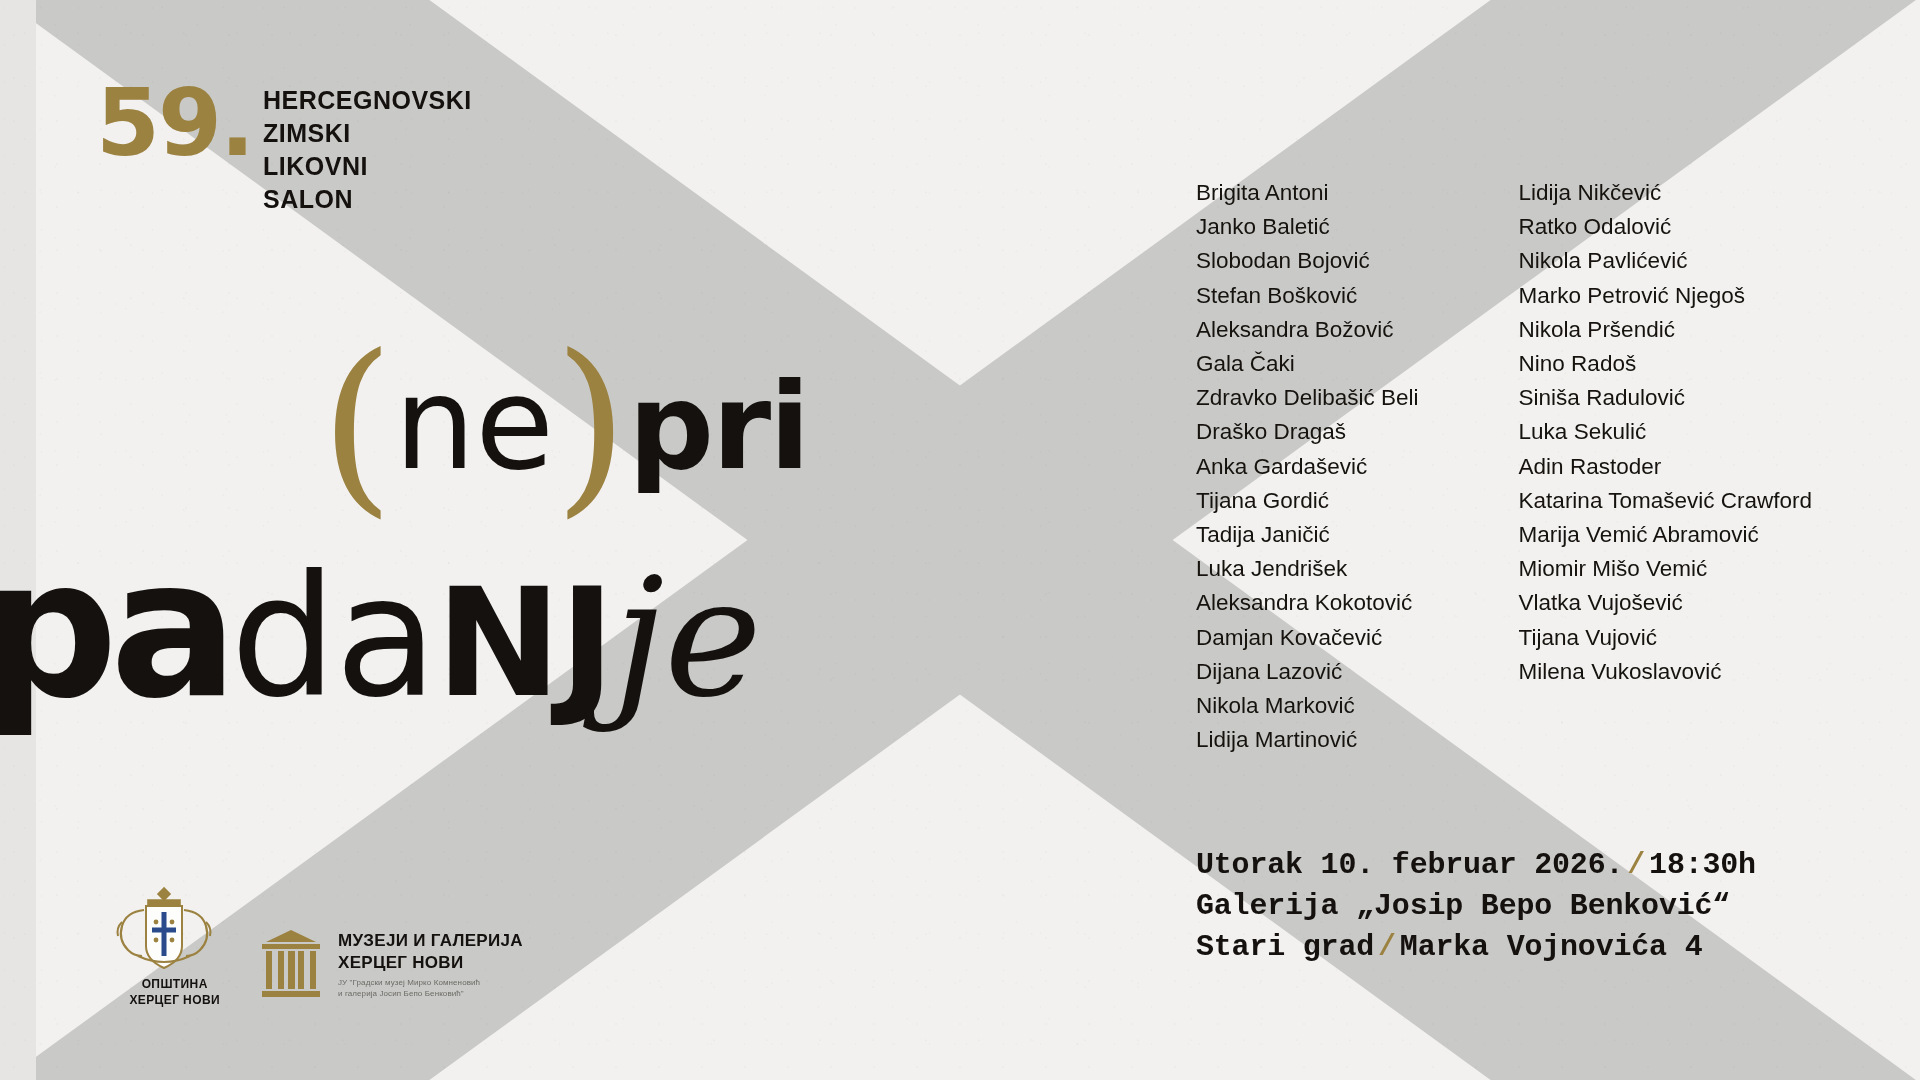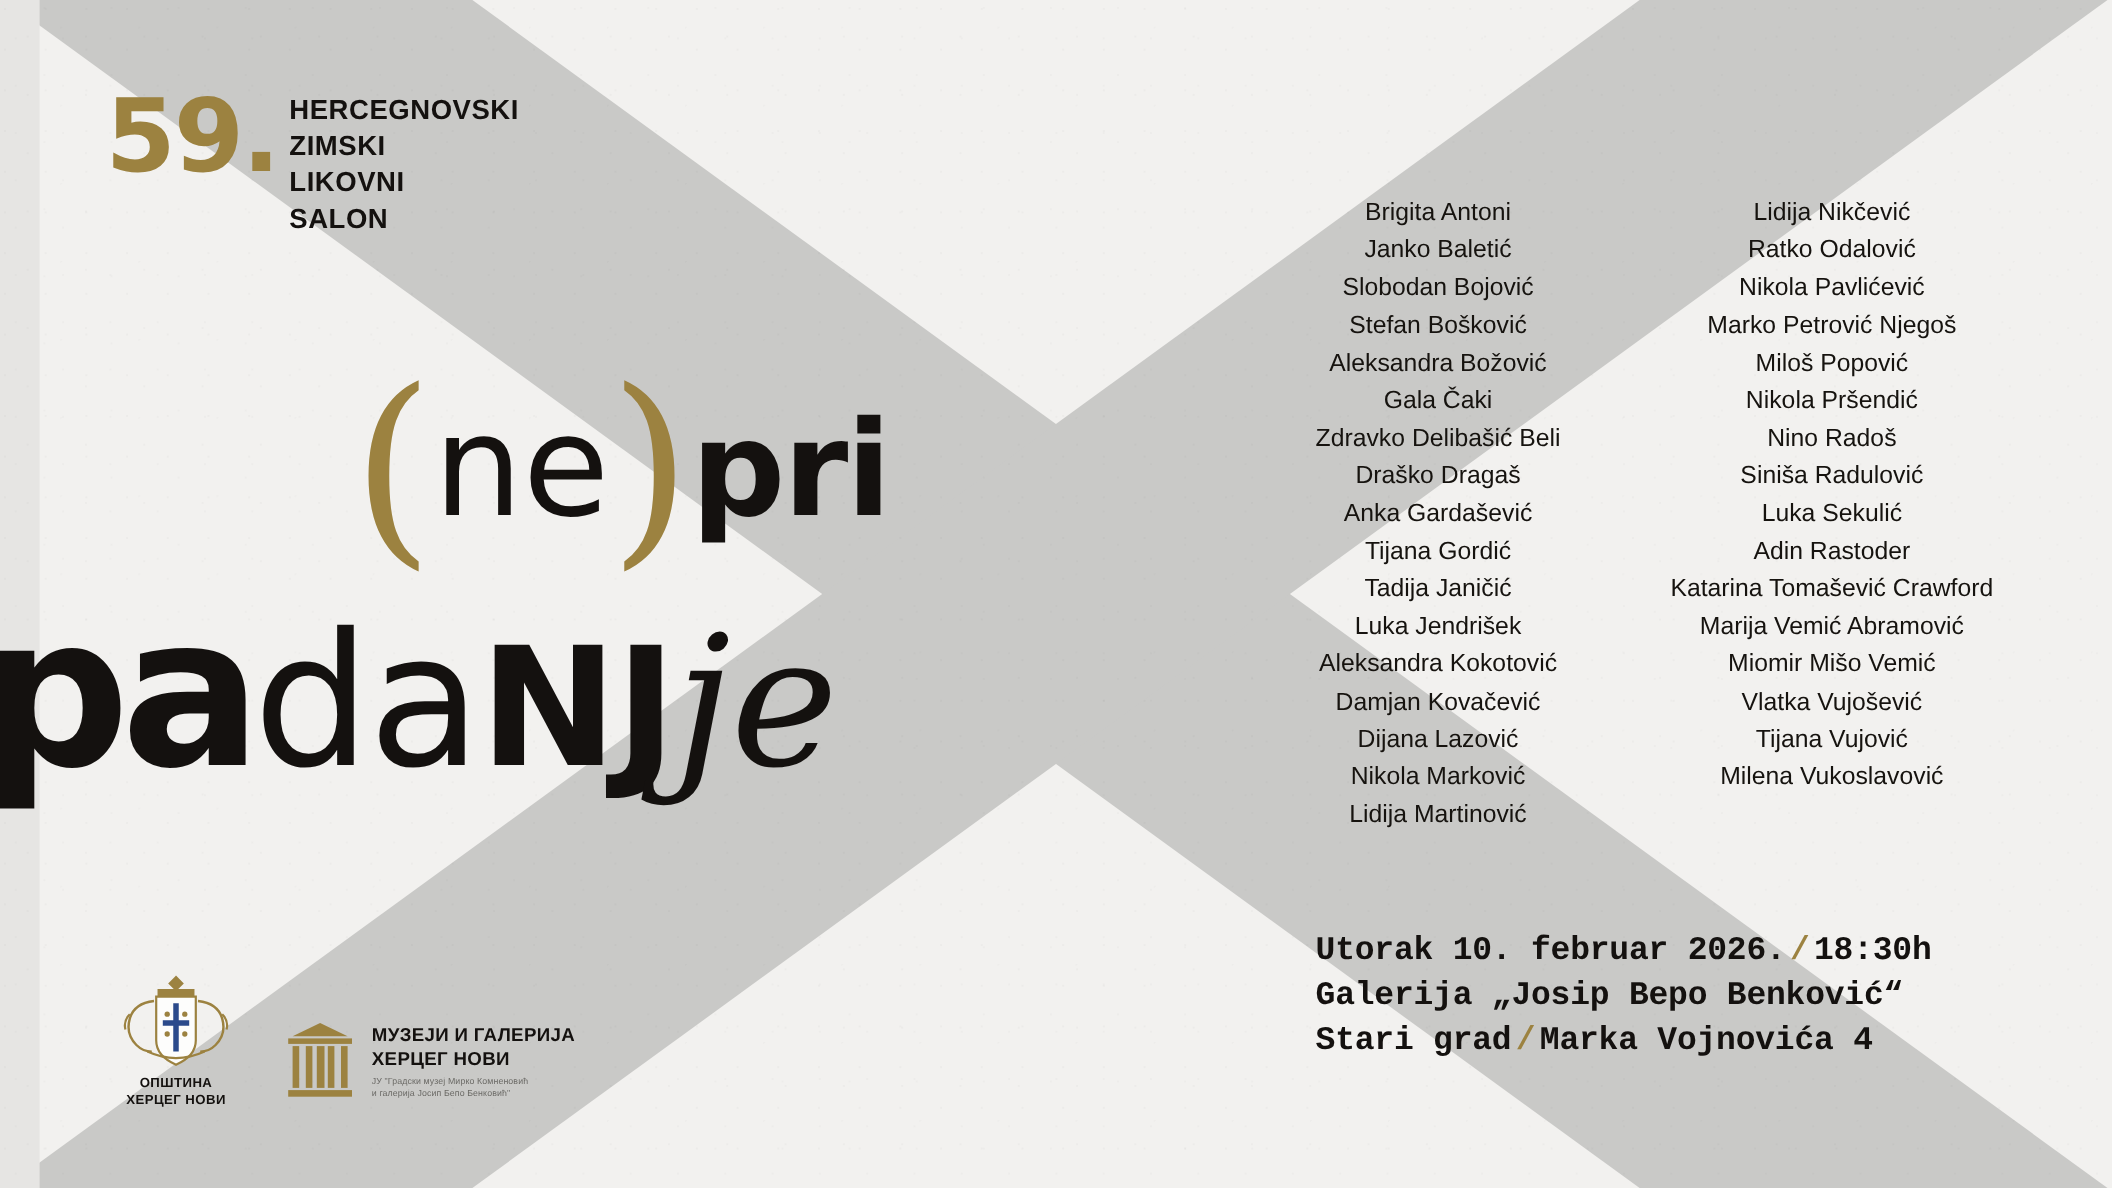--- a/index.html
+++ b/index.html
@@ -158,21 +158,20 @@
     position: absolute;
     left: 1196px;
     top: 176px;
     z-index: 6;
     display: flex;
     gap: 100px;
   }
   .artist-col {
     display: flex;
     flex-direction: column;
-    align-items: center;
   }
   .artist-name {
     font-family: "Liberation Sans", sans-serif;
     font-size: 22.5px;
     line-height: 34.2px;
     color: #16130f;
     white-space: nowrap;
   }
 
   
@@ -200,21 +199,21 @@
     left: 100px;
     bottom: 72px;
     z-index: 6;
     display: flex;
     align-items: flex-end;
     gap: 38px;
   }
   .crest {
     display: flex;
     flex-direction: column;
-    align-items: center;
+    align-items: flex-end;
     width: 120px;
   }
   .crest-caption {
     margin-top: 4px;
     text-align: center;
     font-family: "Liberation Sans", sans-serif;
     font-weight: bold;
     font-size: 12px;
     line-height: 1.35;
     color: #14110f;
@@ -297,21 +296,20 @@
       <div class="artist-name">Damjan Kovačević</div>
       <div class="artist-name">Dijana Lazović</div>
       <div class="artist-name">Nikola Marković</div>
       <div class="artist-name">Lidija Martinović</div>
     </div>
     <div class="artist-col">
       <div class="artist-name">Lidija Nikčević</div>
       <div class="artist-name">Ratko Odalović</div>
       <div class="artist-name">Nikola Pavlićević</div>
       <div class="artist-name">Marko Petrović Njegoš</div>
-      <div class="artist-name">Miloš Popović</div>
       <div class="artist-name">Nikola Pršendić</div>
       <div class="artist-name">Nino Radoš</div>
       <div class="artist-name">Siniša Radulović</div>
       <div class="artist-name">Luka Sekulić</div>
       <div class="artist-name">Adin Rastoder</div>
       <div class="artist-name">Katarina Tomašević Crawford</div>
       <div class="artist-name">Marija Vemić Abramović</div>
       <div class="artist-name">Miomir Mišo Vemić</div>
       <div class="artist-name">Vlatka Vujošević</div>
       <div class="artist-name">Tijana Vujović</div>

